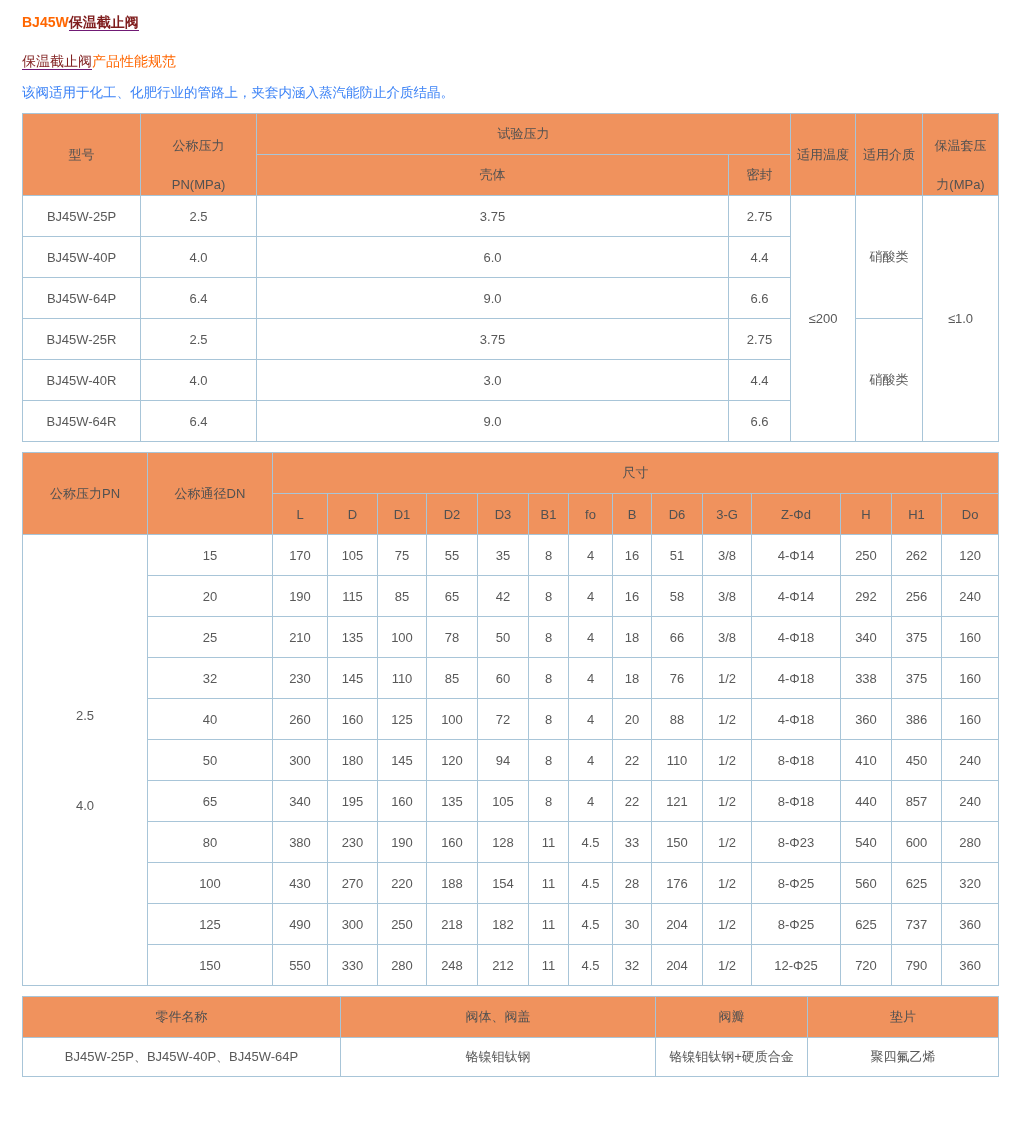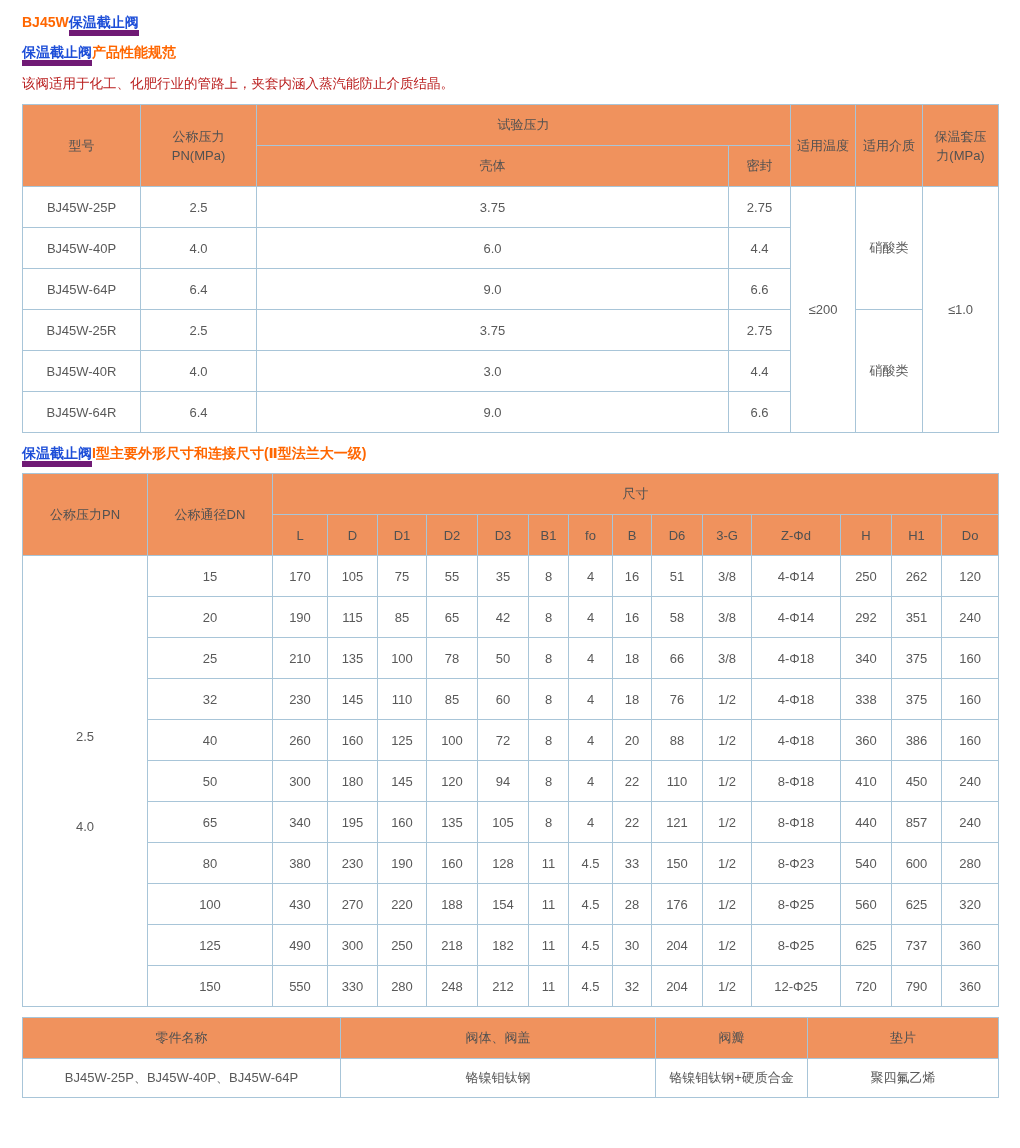--- a/index.html
+++ b/index.html
@@ -1,33 +1,33 @@
 <!DOCTYPE html>
 <html><head>
 <meta charset="utf-8">
 <style>
   html,body { margin:0; padding:0; background:#fff; }
   body { width:1020px; font-family:"Liberation Sans","DejaVu Sans",sans-serif; }
   .page { padding:6px 22px 20px 22px; }
 
   .h-title { font-size:14px; font-weight:bold; color:#FF6600; margin:8px 0 0 0; }
-  .h-sec   { font-size:14px; font-weight:bold; color:#FF6600; margin:12px 0 0 0; }
-  .u { color:#1d4ed8; text-decoration:none; border-bottom:6px solid #701a75; cursor:pointer; }
-
-  .intro { font-size:13.5px; color:#b91c1c; margin:13px 0 11px 0; }
+  .h-sec   { font-size:14px; font-weight:normal; color:#FF6600; margin:21px 0 0 0; }
+  .u { color:#7f1d1d; text-decoration:none; border-bottom:1px solid #701a75; cursor:pointer; }
+
+  .intro { font-size:13.5px; color:#3b82f6; margin:13px 0 11px 0; }
 
   table.t { border-collapse:collapse; table-layout:fixed; width:976px; margin-top:10px; }
   table.t th, table.t td {
     border:1px solid #a8c5d8; text-align:center; vertical-align:middle;
     padding:0 2px; font-size:13px; overflow:hidden;
   }
   table.t th { background:#F0925D; color:#515151; font-weight:normal; height:40px; }
   table.t td { background:#ffffff; color:#595959; height:40px; }
   table.t3 td { height:38px; }
-  .blk { display:block; line-height:19px; }
+  .blk { display:block; line-height:19px;margin-top:20px; }
 
   .pncell > .pnwrap { display:flex; flex-direction:column; align-items:center; justify-content:center; gap:73px; }
   .pnv { display:block; line-height:17px; }
 </style>
 </head>
 <body>
 
 <div class="page">
 
   <div class="h-title"><span>BJ45W</span><a class="u">保温截止阀</a></div>
@@ -103,21 +103,20 @@
       </tr>
       <tr>
         <td>BJ45W-64R</td>
         <td>6.4</td>
         <td>9.0</td>
         <td>6.6</td>
       </tr>
     </tbody>
   </table>
 
-  <div class="h-sec"><a class="u">保温截止阀</a><span>I型主要外形尺寸和连接尺寸(Ⅱ型法兰大一级)</span></div>
 
   <table class="t t2">
     <colgroup>
       <col style="width:125px">
         <col style="width:125px">
       <col style="width:55px">
         <col style="width:50px">
         <col style="width:49px">
         <col style="width:51px">
       <col style="width:51px">
@@ -202,21 +201,21 @@
           <td>85</td>
           <td>65</td>
           <td>42</td>
           <td>8</td>
           <td>4</td>
           <td>16</td>
           <td>58</td>
           <td>3/8</td>
           <td>4-Φ14</td>
           <td>292</td>
-          <td>351</td>
+          <td>256</td>
           <td>240</td>
         </tr>
 
         <tr>
 
           <td>25</td>
           <td>210</td>
           <td>135</td>
           <td>100</td>
           <td>78</td>

